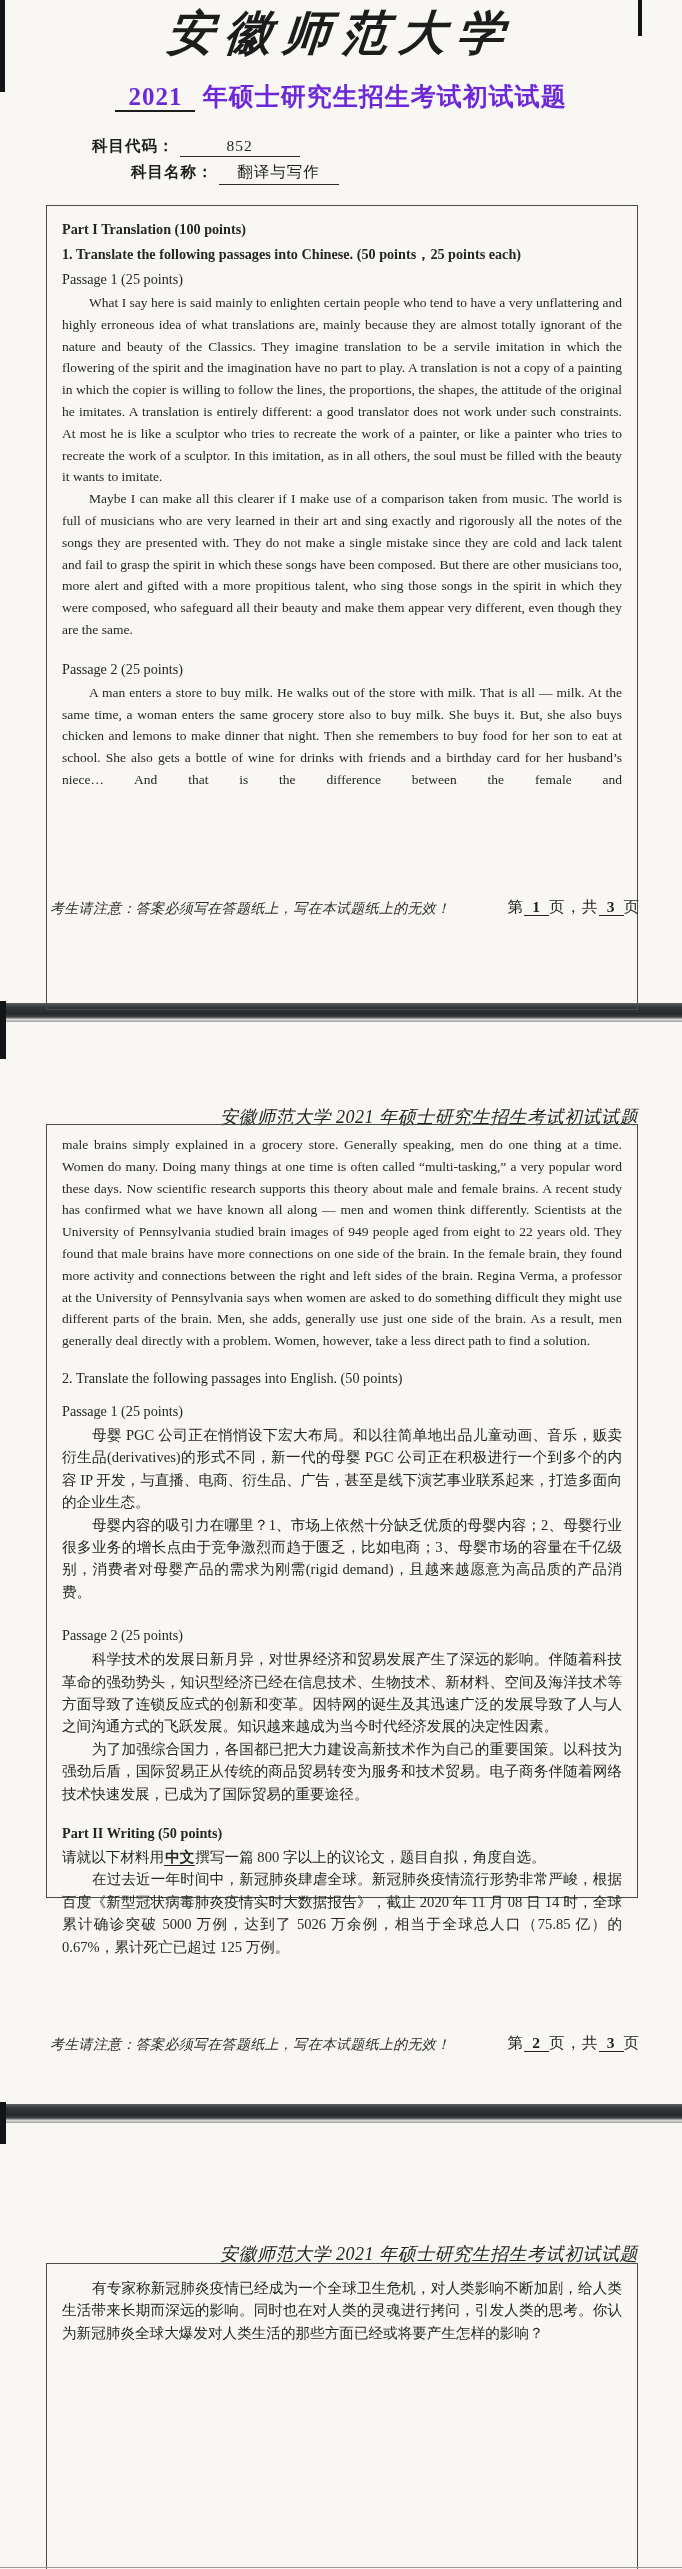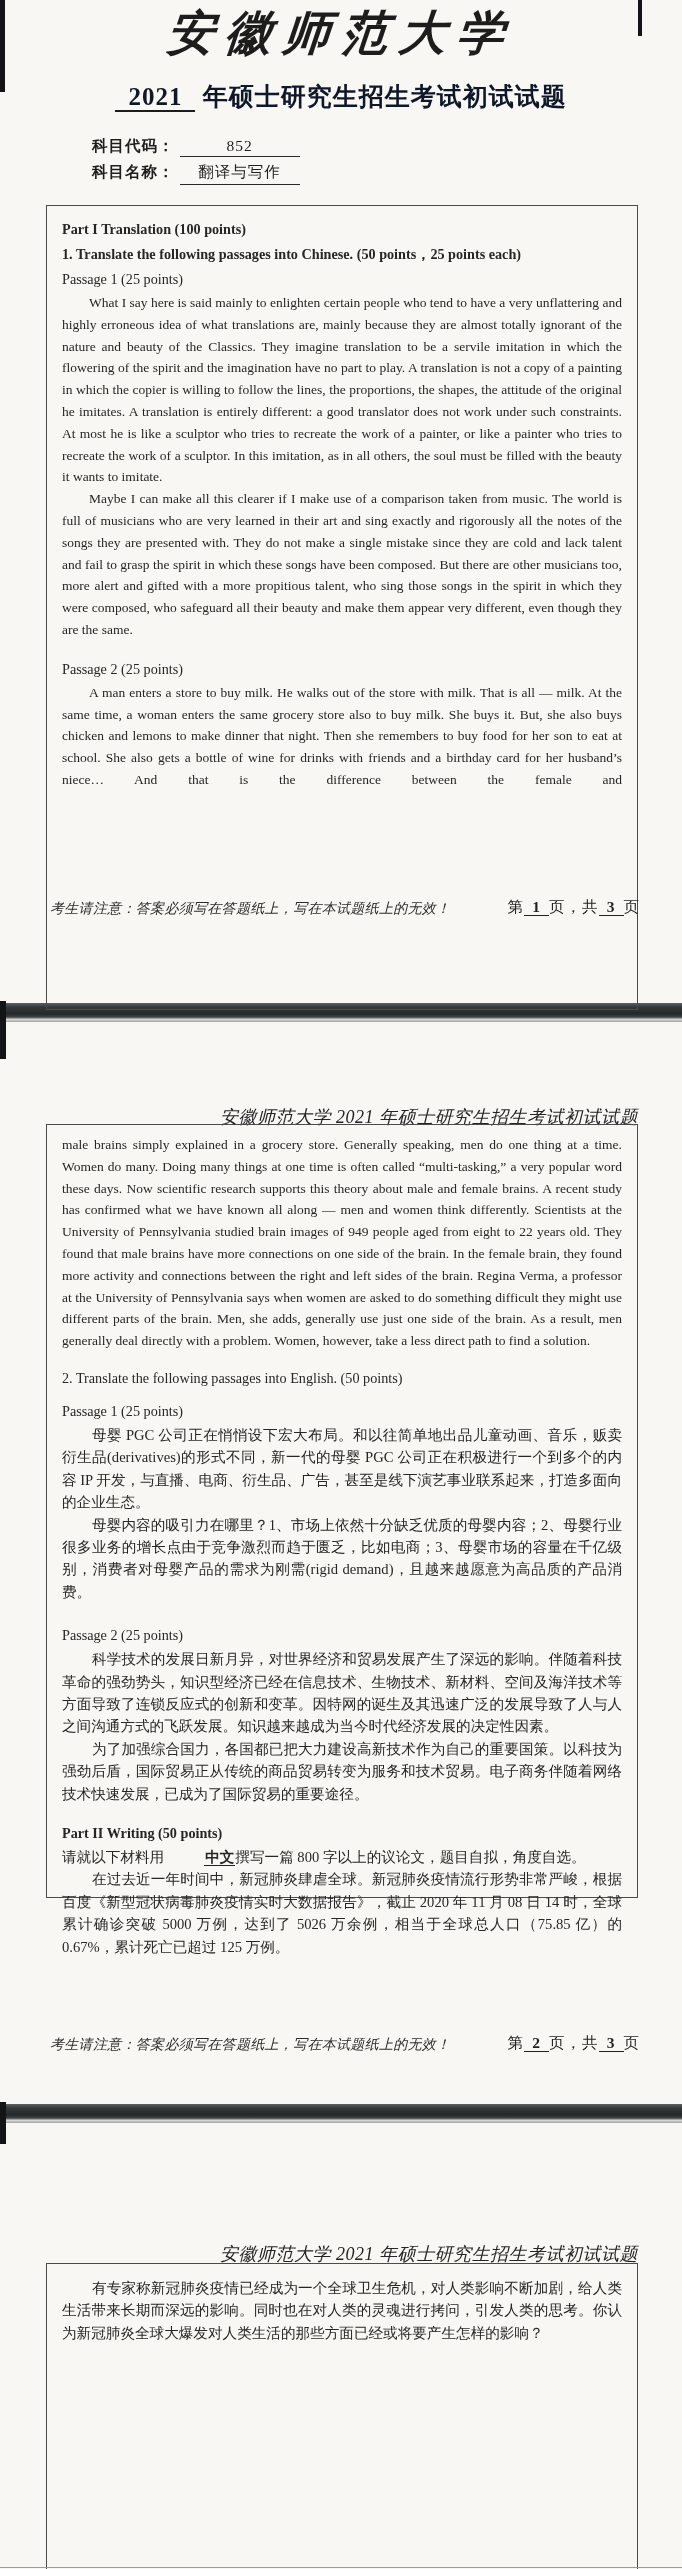--- a/index.html
+++ b/index.html
@@ -21,28 +21,28 @@
   .artifact{position:absolute;background:#121415;}
 
   
   .calli{
     position:absolute;top:2px;left:0;width:100%;
     text-align:center;font-size:47px;font-weight:bold;font-style:italic;
     letter-spacing:11px;transform:skewX(-5deg);color:#1d1d1d;
   }
   .exam-title{
     position:absolute;top:80px;left:0;width:100%;
-    text-align:center;font-size:25px;font-weight:bold;letter-spacing:1px;color:#0f172a;
+    text-align:center;font-size:25px;font-weight:bold;letter-spacing:1px;color:#6d28d9;
   }
   .year{border-bottom:2.5px solid #1c1c1c;padding:0 13px;}
   .subj{
     position:absolute;left:92px;font-size:15.5px;font-weight:bold;color:#1f1f1f;letter-spacing:1px;
   }
   .subj1{top:136px;}
-  .subj2{top:162px;}
+  .subj2{top:162px;margin-left:39px;}
   .subj-val{
     display:inline-block;width:120px;text-align:center;
     border-bottom:1.5px solid #2a2a2a;font-weight:normal;margin-left:5px;padding-bottom:1px;
   }
 
   
   .box{
     position:absolute;left:46px;width:592px;box-sizing:border-box;
     border:1.5px solid #4b4b4b;
   }
@@ -54,21 +54,21 @@
   .label{font-size:14.2px;line-height:25px;margin:0;font-weight:normal;}
   p.en{font-size:13.5px;line-height:21.8px;text-align:justify;margin:0;}
   p.zh{font-size:14.6px;line-height:22.4px;text-align:justify;margin:0;}
   .ind{text-indent:27px;}
   .zind{text-indent:2.05em;}
   .cut{text-align-last:justify;}
   .mt8{margin-top:8px;}
   .mt14{margin-top:14px;}
   .mt16{margin-top:16px;}
   .mt20{margin-top:20px;}
-  .uline{border-bottom:1.5px solid #222;font-weight:bold;padding:0 1px;margin-left:40px;}
+  .uline{border-bottom:1.5px solid #222;font-weight:bold;padding:0 1px;}
 
   
   .footer{
     position:absolute;left:50px;right:42px;
     display:flex;justify-content:space-between;align-items:flex-end;
   }
   .f1{top:897px;}
   .f2{top:1011px;}
   .note{font-style:italic;font-size:14px;letter-spacing:0.3px;color:#2b2b2b;}
   .pglabel{font-size:15.5px;color:#1f1f1f;letter-spacing:1px;white-space:nowrap;}

